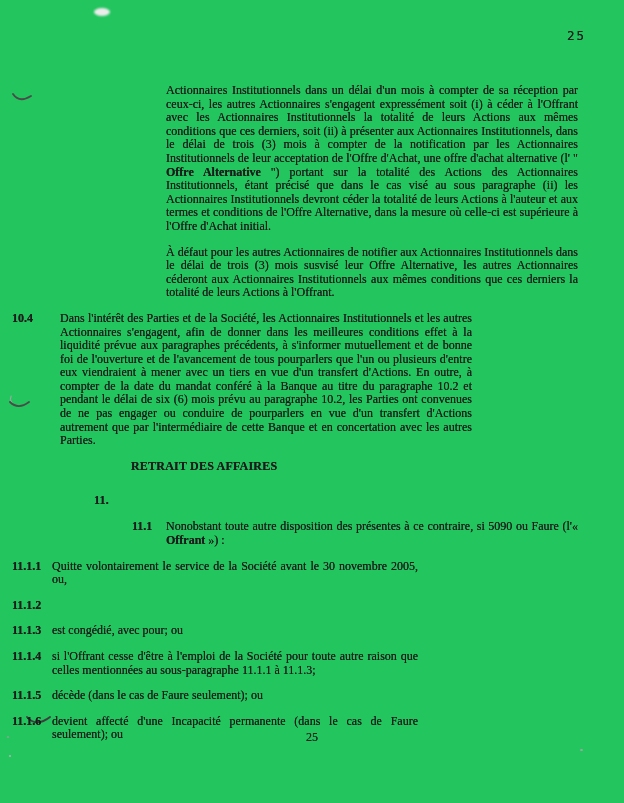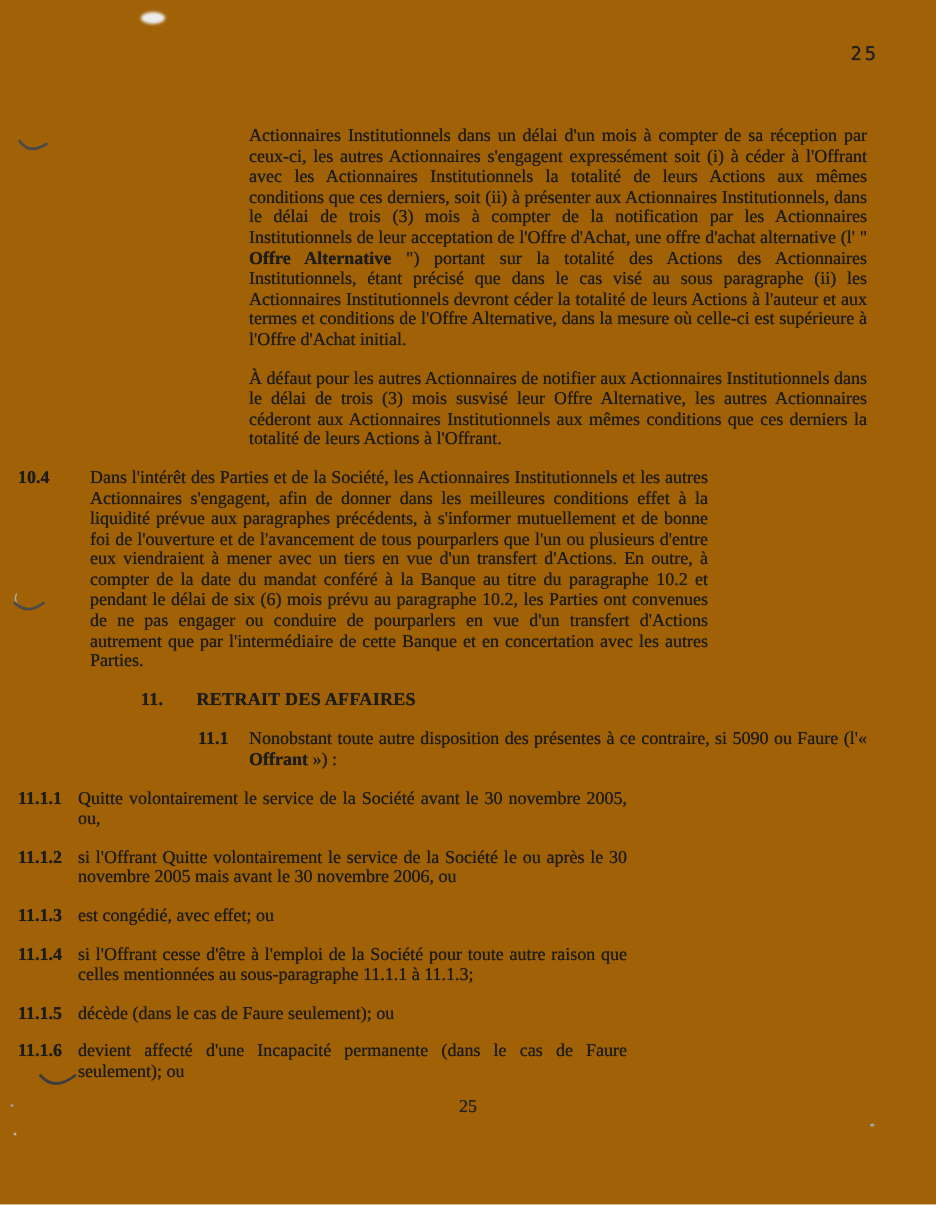--- a/index.html
+++ b/index.html
@@ -1,20 +1,20 @@
 <!DOCTYPE html>
 <html lang="fr"><head>
 <meta charset="utf-8">
 <style>
   html, body { margin: 0; padding: 0; background: #ffffff; }
   .page {
     position: relative;
     width: 624px;
     height: 803px;
-    background: #a16207;
+    background: #22c55e;
     font-family: "Liberation Serif", serif;
     font-size: 12px;
     line-height: 13.6px;
     color: #1c1c1c;
     overflow: hidden;
   }
   .ink { text-shadow: 0 0 0.45px rgba(20,20,20,0.85); }
   .pageno-top {
     position: absolute;
     top: 29px;
@@ -49,21 +49,21 @@
     font-weight: bold;
   }
   .clause .ctext { width: 412px; text-align: justify; }
 
   .section-head {
     display: flex;
     font-weight: bold;
     margin-bottom: 13px;
     letter-spacing: 0.2px;
   }
-  .section-head .num { flex: none; margin-left: 82px; width: 37px; }
+  .section-head .num { flex: none; margin-left: 82px; width: 37px; margin-top: 34px; }
 
   .clause.c111 .num { margin-left: 120px; width: 34px; }
 
   .sub { display: flex; margin-bottom: 12px; }
   .sub .num {
     flex: none;
     width: 40px;
     font-weight: bold;
   }
   .sub .stext { width: 366px; text-align: justify; }
@@ -124,25 +124,24 @@
       <div class="num">11.1</div>
       <p class="ctext"><span>Nonobstant toute autre disposition des présentes à ce contraire, si 5090 ou Faure (l'« </span><b class="defterm">Offrant</b><span> ») :</span></p>
     </div>
 
     <div class="sub">
       <div class="num">11.1.1</div>
       <p class="stext">Quitte volontairement le service de la Société avant le 30 novembre 2005, ou,</p>
     </div>
     <div class="sub">
       <div class="num">11.1.2</div>
-      <p class="stext">si l'Offrant Quitte volontairement le service de la Société le ou après le 30 novembre 2005 mais avant le 30 novembre 2006, ou</p>
     </div>
     <div class="sub">
       <div class="num">11.1.3</div>
-      <p class="stext">est congédié, avec effet; ou</p>
+      <p class="stext">est congédié, avec pour; ou</p>
     </div>
     <div class="sub">
       <div class="num">11.1.4</div>
       <p class="stext">si l'Offrant cesse d'être à l'emploi de la Société pour toute autre raison que celles mentionnées au sous-paragraphe 11.1.1 à 11.1.3;</p>
     </div>
     <div class="sub">
       <div class="num">11.1.5</div>
       <p class="stext">décède (dans le cas de Faure seulement); ou</p>
     </div>
     <div class="sub">

